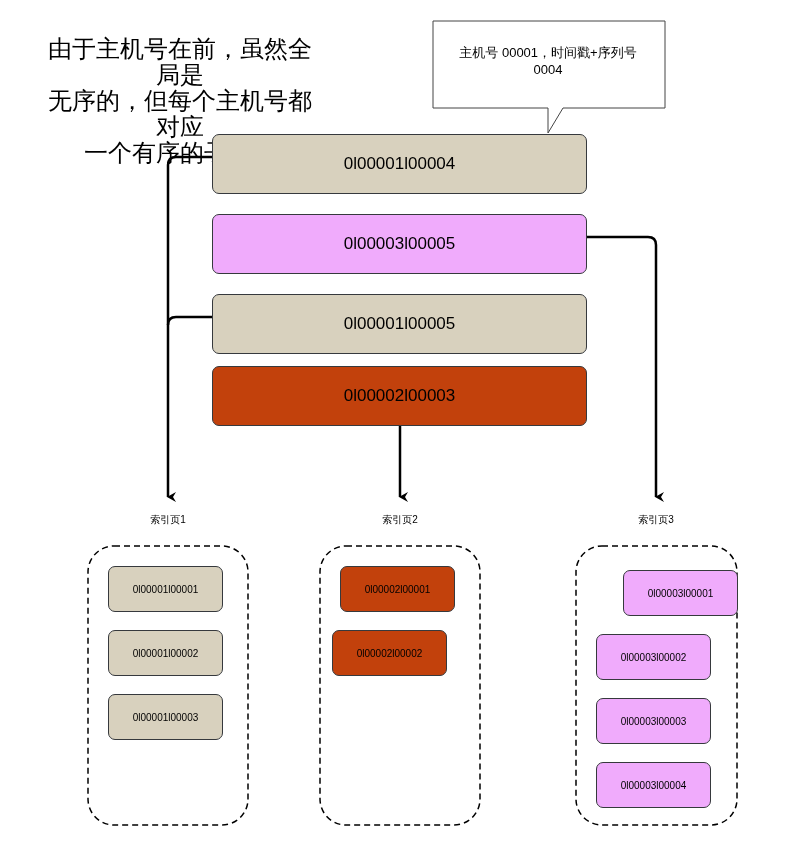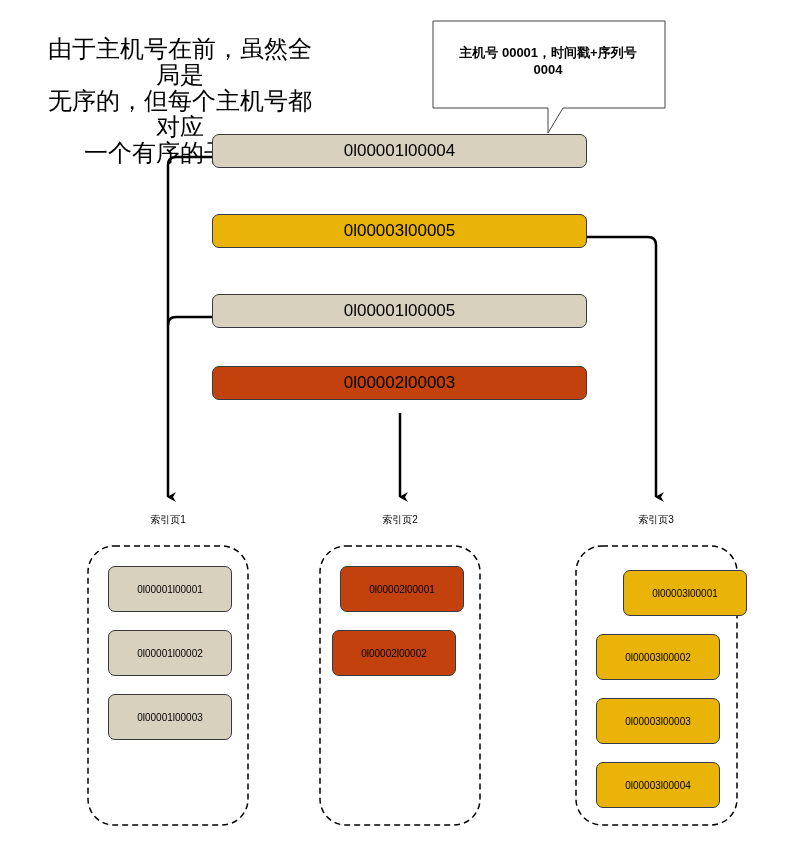--- a/index.html
+++ b/index.html
@@ -1,29 +1,29 @@
 <!DOCTYPE html>
 <html><head>
 <meta charset="utf-8">
 <style>
   html, body { margin: 0; padding: 0; background: #ffffff; }
   body { width: 790px; height: 862px; position: relative; overflow: hidden;
          font-family: "Liberation Sans", "DejaVu Sans", sans-serif; color: #000; }
   .note { position: absolute; left: 40px; top: 36px; width: 280px; text-align: center;
           font-size: 24px; line-height: 26px; white-space: pre-line; }
   .callout-text { position: absolute; left: 433px; top: 44px; width: 230px; text-align: center;
-          font-size: 13px; line-height: 17px; white-space: pre-line; font-weight: bold; }
-  .rec { position: absolute; left: 212px; width: 375px; height: 34px; border: 1px solid #36393d;
+          font-size: 13px; line-height: 17px; white-space: pre-line; }
+  .rec { position: absolute; left: 212px; width: 375px; height: 60px; border: 1px solid #36393d;
          border-radius: 7px; box-sizing: border-box; display: flex; align-items: center;
          justify-content: center; font-size: 17px; }
   .tan { background: #d8d1be; }
-  .blue { background: #eab308; }
+  .blue { background: #f0abfc; }
   .yellow { background: #c2410c; }
   .page-label { position: absolute; font-size: 10px; text-align: center; width: 100px; }
-  .item { position: absolute; width: 124px; height: 46px; border: 1px solid #36393d; border-radius: 7px;
+  .item { position: absolute; width: 115px; height: 46px; border: 1px solid #36393d; border-radius: 7px;
           box-sizing: border-box; display: flex; align-items: center; justify-content: center; font-size: 10px; }
   svg.lines { position: absolute; left: 0; top: 0; }
 </style>
 </head>
 <body>
 
 <svg class="lines" width="790" height="862">
   <defs>
     <marker id="arrow" markerWidth="10" markerHeight="10" refX="5" refY="8" orient="auto" markerUnits="userSpaceOnUse">
       <path d="M0,0 L5,9 L10,0 L5,3 Z" fill="#000"></path>

